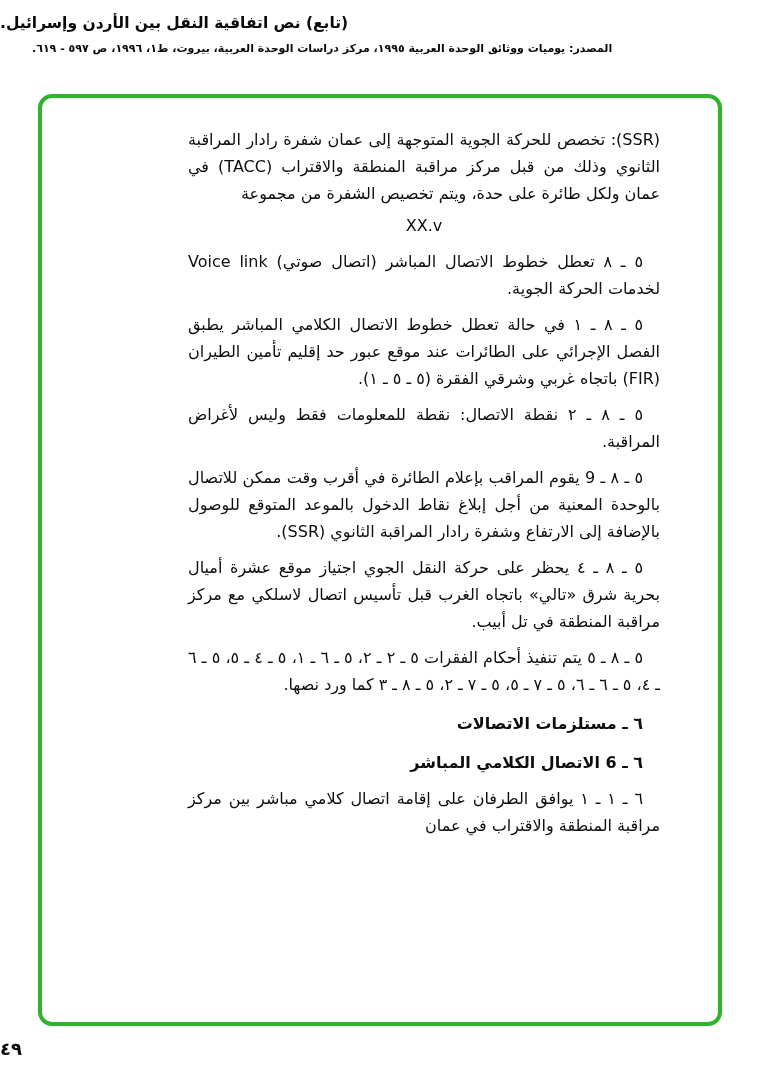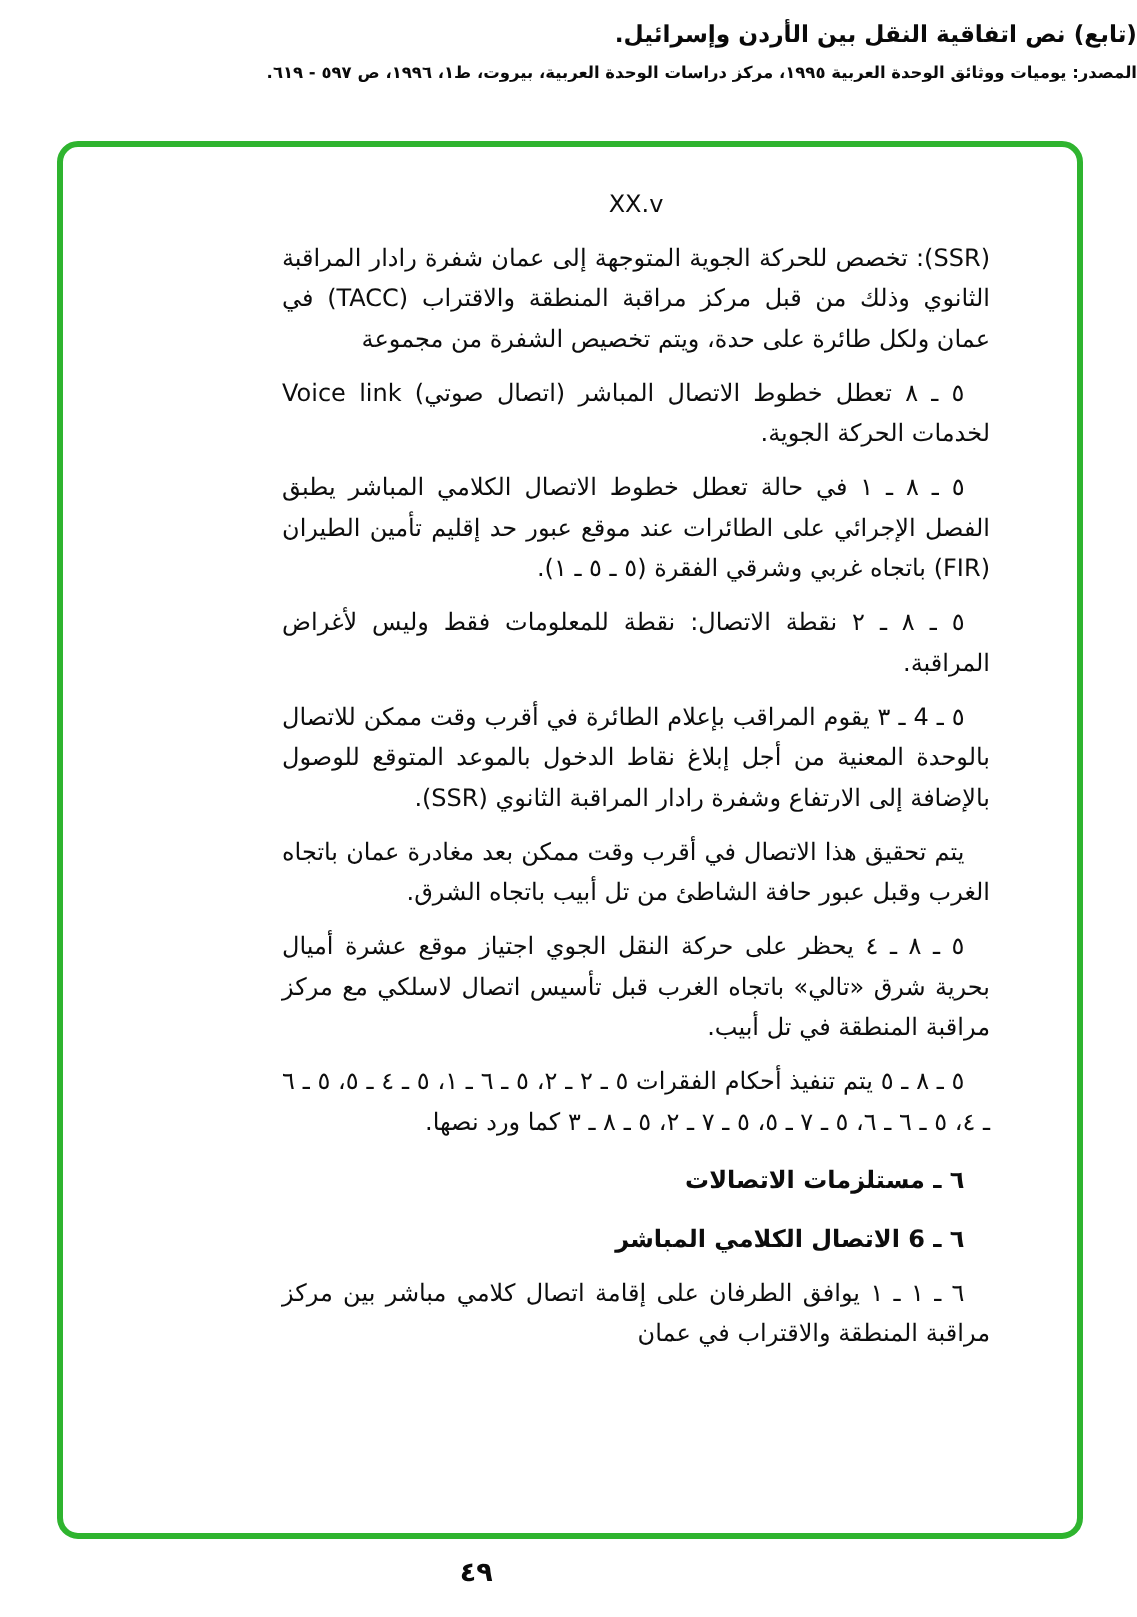--- a/index.html
+++ b/index.html
@@ -6,21 +6,21 @@
   html,body { width:758px; height:1078px; }
   body {
     background:#ffffff;
     font-family:"DejaVu Sans", sans-serif;
     position:relative;
     overflow:hidden;
     color:#0a0a0a;
   }
   .header {
     position:absolute; top:14px; left:0; width:758px;
-    text-align:right; direction:rtl;
+    text-align:left; direction:rtl;
   }
   .header-title {
     font-size:15.5px; font-weight:bold; letter-spacing:0.2px;
   }
   .header-source {
     margin-top:10px; font-size:11px; font-weight:bold;padding-left:32px;
   }
   .frame {
     position:absolute; left:38px; top:94px;
     width:684px; height:932px;
@@ -36,41 +36,40 @@
     font-size:16px;
     line-height:27px;
     color:#0d0d0d;
   }
   p.para { margin-bottom:9px; }
   p.indent { text-indent:17px; }
   p.section { margin-top:12px; font-weight:bold; }
   p.center { text-align:center; text-indent:0; direction:ltr; margin-top:-4px; }
   .page-number {
     position:absolute; top:1038px; left:0; width:635px;
-    text-align:center; font-weight:bold; font-size:18px;
+    text-align:left; font-weight:bold; font-size:18px;
     direction:rtl;
   }
 </style>
 </head>
 <body>
 
 <div class="header">
   <div class="header-title">(تابع) نص اتفاقية النقل بين الأردن وإسرائيل.</div>
   <div class="header-source">المصدر: يوميات ووثائق الوحدة العربية ١٩٩٥،  مركز دراسات الوحدة العربية، بيروت، ط١، ١٩٩٦، ص ٥٩٧ - ٦١٩.</div>
 </div>
 
 <div class="frame">
   <div class="text-col">
+    <p class="para">(SSR): تخصص للحركة الجوية المتوجهة إلى عمان شفرة رادار المراقبة الثانوي وذلك من قبل مركز مراقبة المنطقة والاقتراب (TACC) في عمان ولكل طائرة على حدة، ويتم تخصيص الشفرة من مجموعة</p>
     <p class="para center">XX.v</p>
-    <p class="para">(SSR): تخصص للحركة الجوية المتوجهة إلى عمان شفرة رادار المراقبة الثانوي وذلك من قبل مركز مراقبة المنطقة والاقتراب (TACC) في عمان ولكل طائرة على حدة، ويتم تخصيص الشفرة من مجموعة</p>
     <p class="para indent">٥ ـ ٨ تعطل خطوط الاتصال المباشر (اتصال صوتي) Voice link لخدمات الحركة الجوية.</p>
     <p class="para indent">٥ ـ ٨ ـ ١ في حالة تعطل خطوط الاتصال الكلامي المباشر يطبق الفصل الإجرائي على الطائرات عند موقع عبور حد إقليم تأمين الطيران (FIR) باتجاه غربي وشرقي الفقرة (٥ ـ ٥ ـ ١).</p>
     <p class="para indent">٥ ـ ٨ ـ ٢ نقطة الاتصال: نقطة للمعلومات فقط وليس لأغراض المراقبة.</p>
-    <p class="para indent">٥ ـ 4 ـ ٣ يقوم المراقب بإعلام الطائرة في أقرب وقت ممكن للاتصال بالوحدة المعنية من أجل إبلاغ نقاط الدخول بالموعد المتوقع للوصول بالإضافة إلى الارتفاع وشفرة رادار المراقبة الثانوي (SSR).</p>
-    <p class="para indent">يتم تحقيق هذا الاتصال في أقرب وقت ممكن بعد مغادرة عمان باتجاه الغرب وقبل عبور حافة الشاطئ من تل أبيب باتجاه الشرق.</p>
+    <p class="para indent">٥ ـ ٨ ـ 9 يقوم المراقب بإعلام الطائرة في أقرب وقت ممكن للاتصال بالوحدة المعنية من أجل إبلاغ نقاط الدخول بالموعد المتوقع للوصول بالإضافة إلى الارتفاع وشفرة رادار المراقبة الثانوي (SSR).</p>
     <p class="para indent">٥ ـ ٨ ـ ٤ يحظر على حركة النقل الجوي اجتياز موقع عشرة أميال بحرية شرق «تالي» باتجاه الغرب قبل تأسيس اتصال لاسلكي مع مركز مراقبة المنطقة في تل أبيب.</p>
     <p class="para indent">٥ ـ ٨ ـ ٥ يتم تنفيذ أحكام الفقرات ٥ ـ ٢ ـ ٢، ٥ ـ ٦ ـ ١، ٥ ـ ٤ ـ ٥، ٥ ـ ٦ ـ ٤، ٥ ـ ٦ ـ ٦، ٥ ـ ٧ ـ ٥، ٥ ـ ٧ ـ ٢، ٥ ـ ٨ ـ ٣ كما ورد نصها.</p>
     <p class="para indent section">٦ ـ مستلزمات الاتصالات</p>
     <p class="para indent section">٦ ـ 6 الاتصال الكلامي المباشر</p>
     <p class="para indent">٦ ـ ١ ـ ١ يوافق الطرفان على إقامة اتصال كلامي مباشر بين مركز مراقبة المنطقة والاقتراب في عمان</p>
   </div>
 </div>
 
 <div class="page-number">٤٩</div>
 

